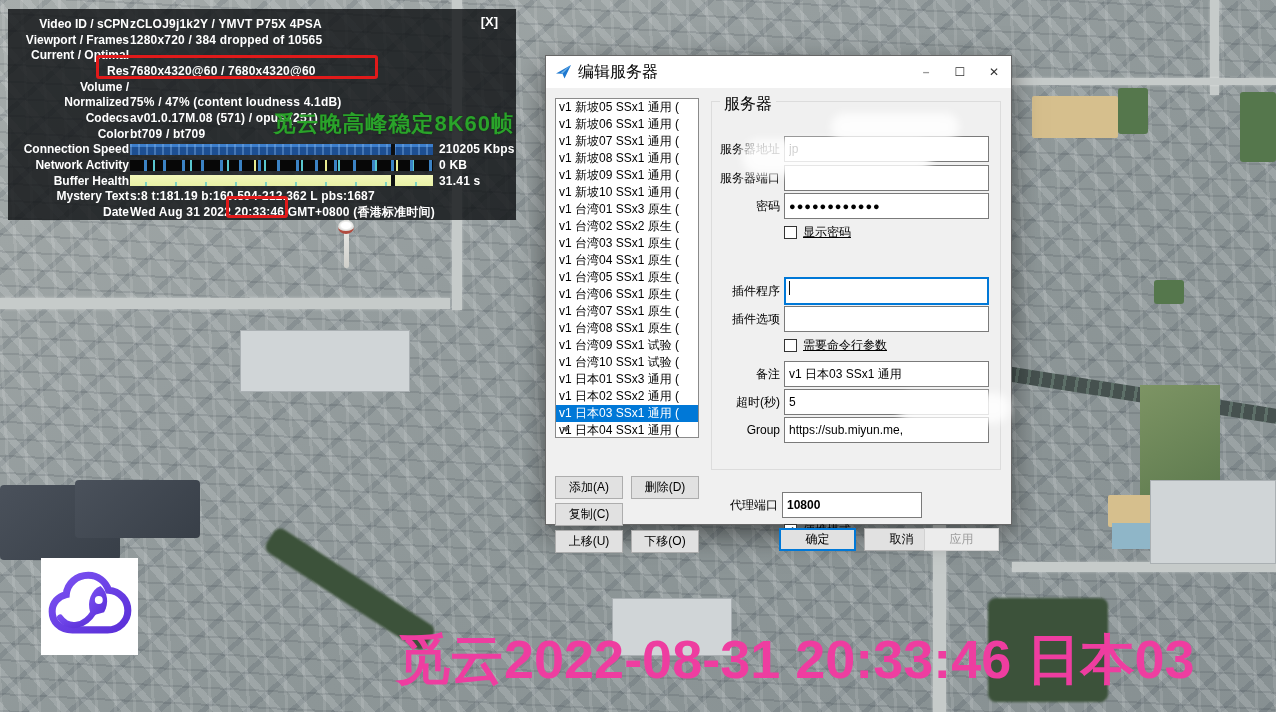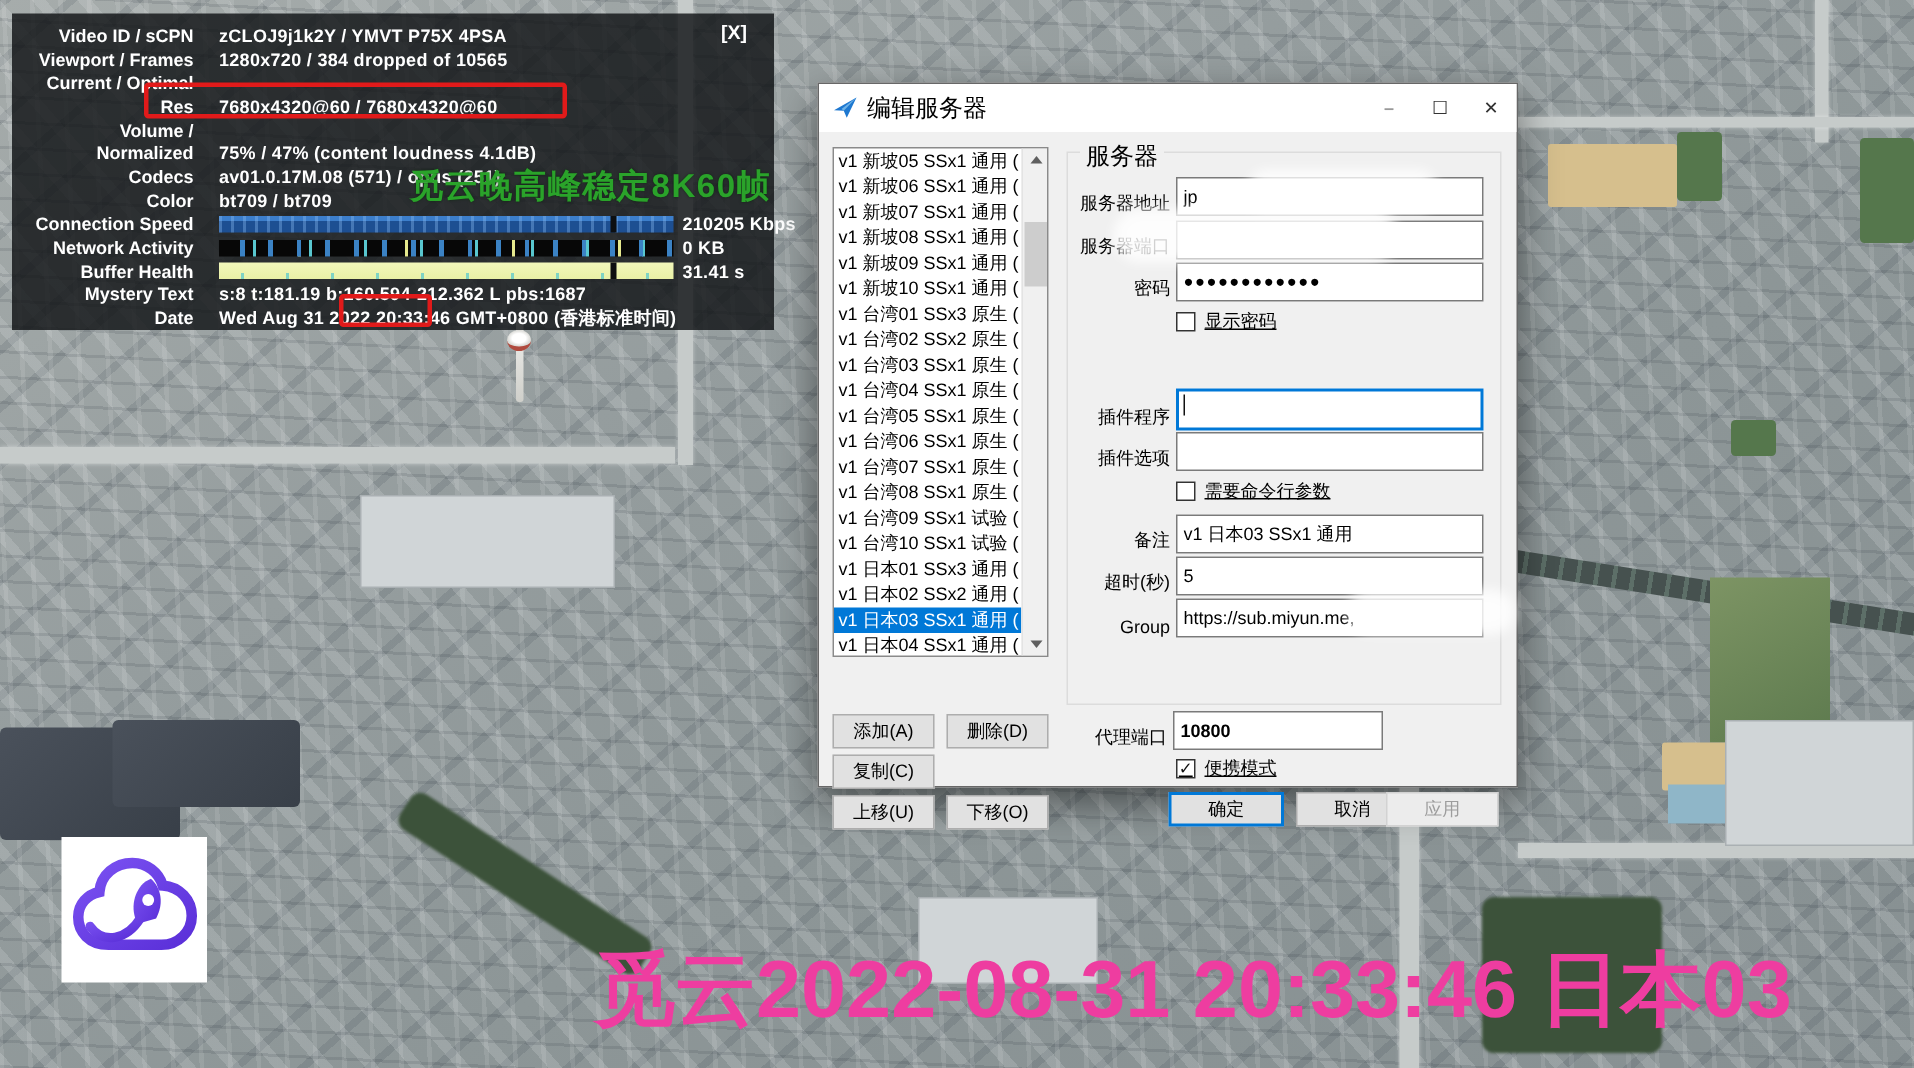--- a/index.html
+++ b/index.html
@@ -26,21 +26,21 @@
   .bluroof { background:#8fb6c8; }
   .greenbldg { background:linear-gradient(150deg,#7d9464,#5d7a4e); }
   .tower-shaft { background:linear-gradient(#f2f2ef,#cfcfca); width:5px; height:56px; border-radius:2px; }
   .tower-bulb { background:radial-gradient(#ffffff 40%,#d8d8d4 70%); width:16px; height:14px; border-radius:50%; border-bottom:3px solid #b04a3e; }
 
   
   .stats { position:absolute; left:8px; top:9px; width:508px; height:211px;
     background:rgba(13,15,17,.80); color:#fff; font-size:12px; font-weight:bold;
     padding-top:7px; z-index:5; }
   .srow { display:flex; align-items:center; height:15.7px; white-space:nowrap; }
-  .slabel { width:121px; text-align:right; margin-right:17px; flex:none; }
+  .slabel { width:121px; text-align:right; margin-right:1px; flex:none; }
   .sval { letter-spacing:.2px; }
   .bar { position:relative; width:303px; height:11px; flex:none; margin-right:6px; }
   .bar .gap { position:absolute; left:86%; top:0; width:4px; height:100%; background:rgba(13,15,17,1); }
   .bar.speed { background:
       repeating-linear-gradient(90deg, rgba(135,185,240,.38) 0 2px, transparent 2px 8px),
       linear-gradient(180deg,#3c7ecb 0 3px,#1d4f92 3px); }
   .bar.network { background:
       repeating-linear-gradient(90deg, transparent 0 14px, #3b82c4 14px 17px, transparent 17px 19px),
       repeating-linear-gradient(90deg, transparent 0 23px, #59c7cf 23px 25px, transparent 25px 37px),
       repeating-linear-gradient(90deg, transparent 0 53px, #e6e98e 53px 55px, transparent 55px 71px),
@@ -62,42 +62,42 @@
     z-index:10; font-size:12px; color:#000; }
   .titlebar { height:32px; background:#fff; display:flex; align-items:center; }
   .title-icon { width:16px; height:16px; margin:0 6px 0 10px; flex:none; }
   .title-text { flex:1; font-size:16px; }
   .winbtn { width:34px; height:32px; display:flex; align-items:center; justify-content:center;
     font-size:12px; color:#333; cursor:pointer; }
   .winbtn.min { color:#999; font-weight:bold; }
   .dlg-body { position:relative; height:438px; }
 
   .listbox { position:absolute; left:9px; top:10px; width:144px; height:340px;
-    background:#fff; border:1px solid #8a8a8a; overflow:hidden; display:flex; }
+    background:#fff; border:1px solid #8a8a8a; overflow:hidden; display:flex;flex-direction:column; }
   .list-items { flex:1; overflow:hidden; }
   .list-item { height:17px; line-height:17px; padding-left:3px; white-space:nowrap; overflow:hidden; font-size:12px; }
   .list-item.selected { background:#0078d7; color:#fff; }
   .vscroll { width:17px; background:#f0f0f0; border-left:1px solid #e3e3e3; position:relative; flex:none; }
   .varrow { position:absolute; left:0; width:17px; height:15px; display:flex; align-items:center; justify-content:center; }
   .varrow.up { top:0; } .varrow.down { bottom:0; }
   .tri-up { width:0;height:0;border-left:4px solid transparent;border-right:4px solid transparent;border-bottom:5px solid #5f5f5f; }
   .tri-dn { width:0;height:0;border-left:4px solid transparent;border-right:4px solid transparent;border-top:5px solid #5f5f5f; }
   .vthumb { position:absolute; left:1px; top:49px; width:15px; height:43px; background:#cdcdcd; }
 
   .btn { position:absolute; height:23px; background:#e1e1e1; border:1px solid #adadad;
     font-size:12px; display:flex; align-items:center; justify-content:center; cursor:pointer; }
   .btn.w68 { width:68px; }
   .btn.ok { border:2px solid #0078d7; }
   .btn.disabled { background:#ececec; border-color:#d2d2d2; color:#9d9d9d; }
 
   .groupbox { position:absolute; left:165px; top:13px; width:290px; height:369px;
     border:1px solid #dcdcdc; }
   .groupbox-label { position:absolute; left:8px; top:-8px; background:#f0f0f0; padding:0 4px; font-size:16px; }
 
-  .frow { position:absolute; display:flex; align-items:flex-end; }
+  .frow { position:absolute; display:flex; align-items:center;margin-top:18px; }
   .flabel { width:74px; text-align:right; margin-right:4px; flex:none; font-size:12px; }
   .tinput { width:205px; height:16px; border:1px solid #7a7a7a; background:#fff; font-size:12px;
     padding:12px 4px; font-family:"Liberation Sans","DejaVu Sans",sans-serif; }
   .tinput.pw { font-weight:bold; letter-spacing:1px; font-size:11px; }
   .input-wrap { position:relative; }
   .input-wrap .caret { position:absolute; left:5px; top:4px; width:1px; height:14px; background:#111; }
   .tinput.focused { border:2px solid #0078d7; }
   .combo { width:205px; height:23px; background:#e4e4e4; border:1px solid #707070;
     display:flex; align-items:center; padding:0 6px; cursor:pointer; }
   .combo .ctext { flex:1; font-size:12px; }

